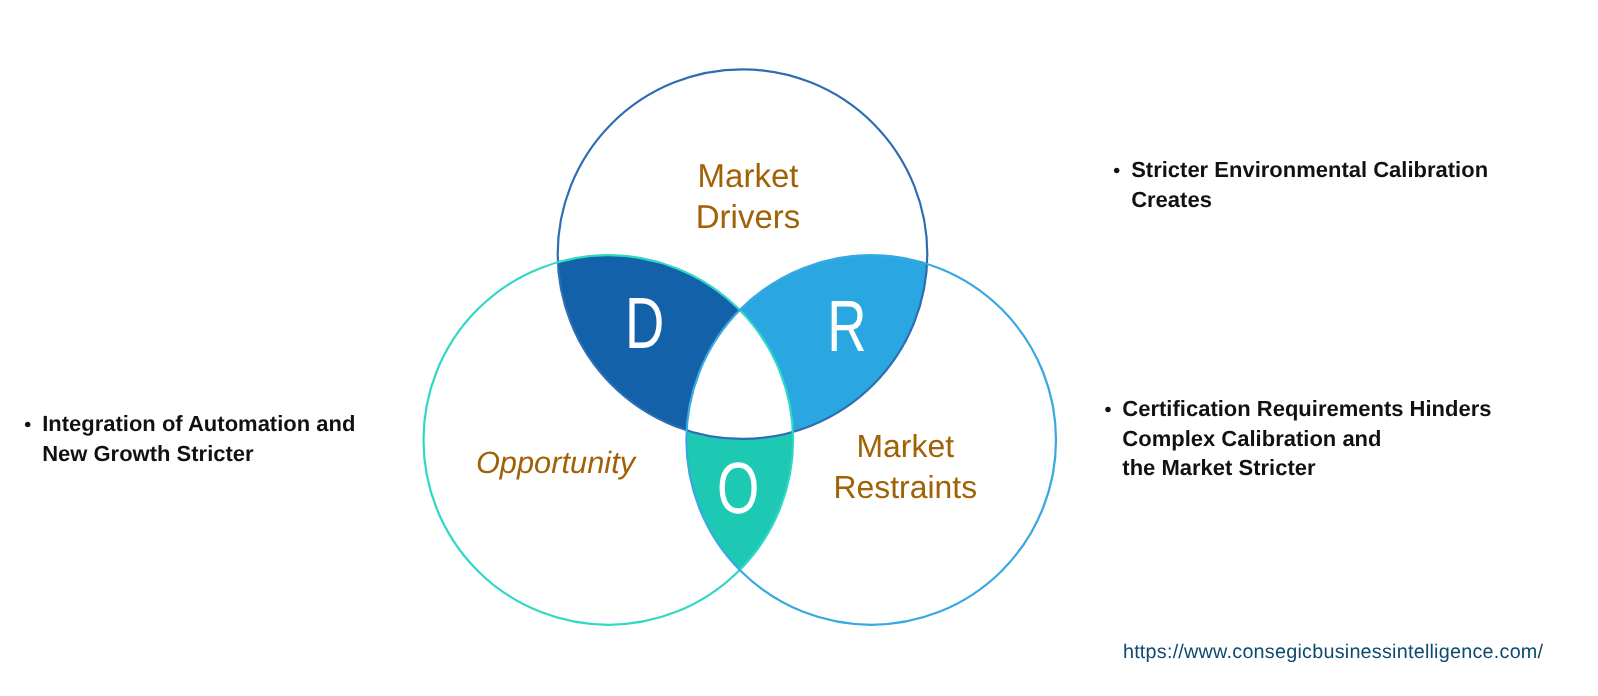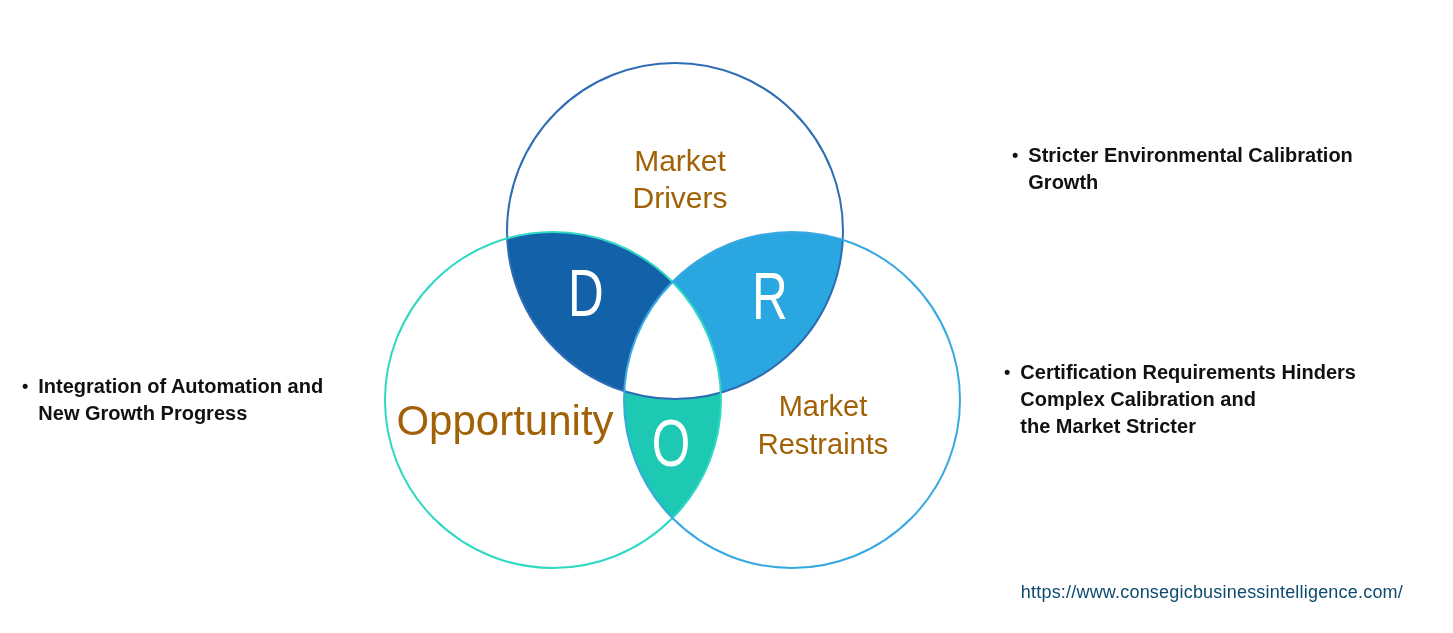--- a/index.html
+++ b/index.html
@@ -17,21 +17,21 @@
   
   .venn-label {
     position: absolute;
     transform: translate(-50%, -50%);
     text-align: center;
     color: #a16207;
     font-weight: 400;
     white-space: nowrap;
   }
   .label-drivers    { font-size: 30px; line-height: 37px; }
-  .label-opportunity{ font-size: 42px; line-height: 38px; }
+  .label-opportunity{ font-size: 28px; line-height: 38px; font-style: italic; }
   .label-restraints { font-size: 29px; line-height: 38px; }
 
   
   .venn-letter {
     position: absolute;
     transform: translate(-50%, -50%) scaleX(0.75);
     color: #ffffff;
     font-size: 66px;
     font-weight: 400;
     line-height: 1;
@@ -120,29 +120,29 @@
   </div>
 
   <div class="venn-letter" style="left:586px; top:293px;">D</div>
   <div class="venn-letter" style="left:770px; top:296px;">R</div>
   <div class="venn-letter" style="left:671px; top:443px;">O</div>
 
   <div class="bullet" style="left:22px; top:373px; width:345px;">
     <span class="dot">•</span>
     <div class="bullet-text">
       <div>Integration of Automation and</div>
-      <div>New Growth Progress</div>
+      <div>New Growth Stricter</div>
     </div>
   </div>
 
   <div class="bullet" style="left:1012px; top:142px; width:410px;">
     <span class="dot">•</span>
     <div class="bullet-text">
       <div>Stricter Environmental Calibration</div>
-      <div>Growth</div>
+      <div>Creates</div>
     </div>
   </div>
 
   <div class="bullet" style="left:1004px; top:359px; width:420px;">
     <span class="dot">•</span>
     <div class="bullet-text">
       <div>Certification Requirements Hinders</div>
       <div>Complex Calibration and</div>
       <div>the Market Stricter</div>
     </div>

